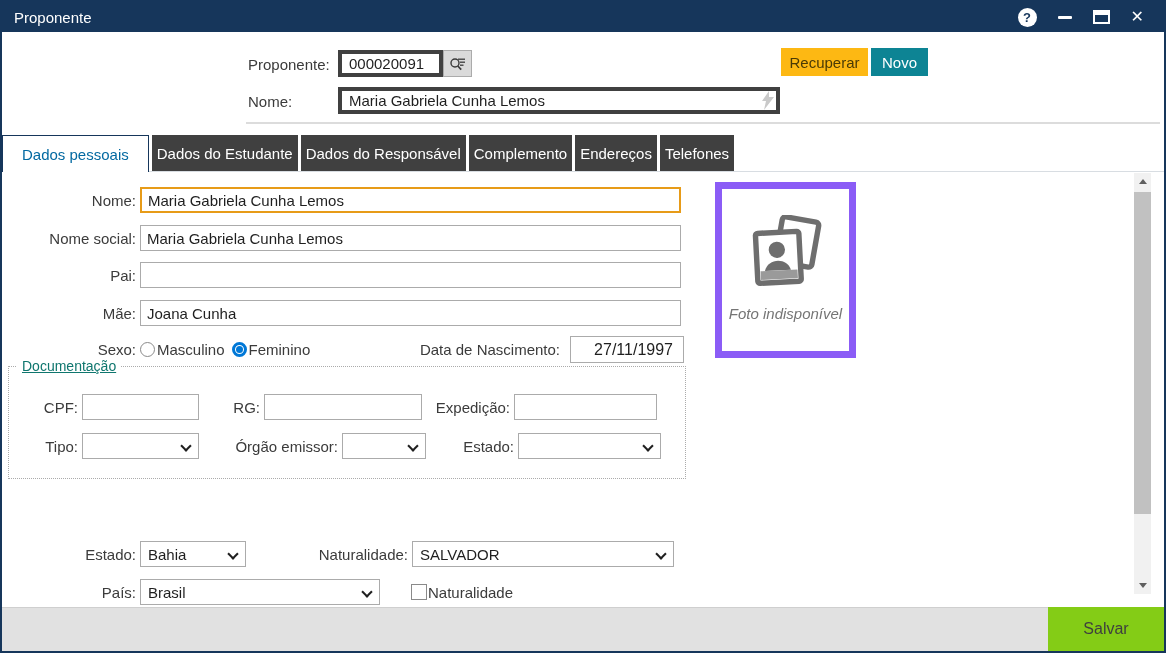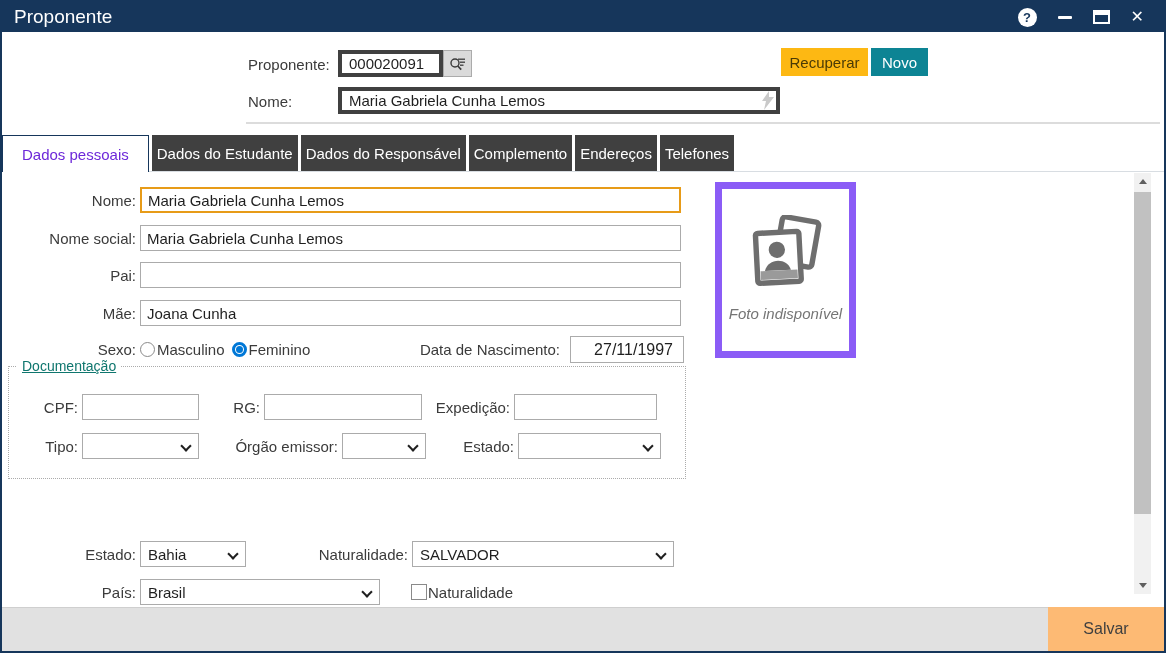--- a/index.html
+++ b/index.html
@@ -6,21 +6,21 @@
   * { box-sizing:border-box; }
   .window {
     position:relative; width:1166px; height:653px;
     border:2px solid #16365B; background:#fff; overflow:hidden;
     font-family:"Liberation Sans","DejaVu Sans",sans-serif;
     color:#3b3b3b;
   }
   
   .titlebar { position:absolute; top:0; left:0; right:0; height:30px; background:#16365B;
     display:flex; align-items:center; padding:0 12px; }
-  .titlebar .title { color:#fff; font-size:19px; }
+  .titlebar .title { color:#fff; font-size:15px; }
   .tb-controls { margin-left:auto; display:flex; align-items:center; gap:21px; padding-right:8px; }
   .help-btn { width:19px; height:19px; border-radius:50%; background:#fff; color:#16365B;
     font-weight:bold; font-size:13px; display:flex; align-items:center; justify-content:center; cursor:default; }
   .min-btn  { width:14px; height:3px; background:#fff; border-radius:1px; }
   .max-btn  { width:17px; height:14px; border:2px solid #fff; position:relative; }
   .max-btn::before { content:""; position:absolute; top:0; left:0; right:0; height:3px; background:#fff; }
   .close-btn { color:#fff; font-size:16px; font-weight:bold; line-height:1; }
   
   .header { position:absolute; top:30px; left:0; right:0; height:103px; background:#fff; }
   .hlabel { position:absolute; font-size:15px; color:#3b3b3b; }
@@ -38,21 +38,21 @@
   .nome-wrap { position:absolute; left:336px; top:55px; width:442px; height:27px; }
   .nome-wrap input { width:100%; height:27px; }
   .bolt-icon { position:absolute; right:6px; top:4px; }
   .hsep { position:absolute; left:244px; right:4px; top:90px; height:2px; background:#DCDCDC; }
   
   .tabbar { position:absolute; top:133px; left:0; right:0; height:37px;
     display:flex; gap:3px; align-items:flex-start; border-bottom:1px solid #D8DDE2; background:#fff; }
   .tab { height:36px; display:flex; align-items:center; padding:0 5px;
     background:#404040; color:#fff; font-size:15px; cursor:default; white-space:nowrap; }
   .tab.active { position:relative; z-index:2; height:37px; margin-bottom:-1px;
-    background:#fff; color:#6d28d9; border:1px solid #16365B; border-bottom:none; padding:0 19px; }
+    background:#fff; color:#0369a1; border:1px solid #16365B; border-bottom:none; padding:0 19px; }
   
   .content { position:absolute; top:170px; left:0; right:0; height:435px; background:#fff; }
   .frow { position:absolute; left:0; width:682px; display:flex; align-items:center; }
   .flabel { width:138px; flex:none; text-align:right; padding-right:4px; font-size:15px; }
   .finput { height:26px; border:1px solid #ABABAB; font-size:15px; padding:0 6px;
     font-family:inherit; color:#1f1f1f; }
   .w-big { width:541px; }
   .focused { border:2px solid #E79B18; }
   .r-nome { top:15px; } .r-social { top:53px; } .r-pai { top:90px; } .r-mae { top:128px; }
   .r-sexo { top:164px; height:27px; }
@@ -97,21 +97,21 @@
   .sb-btn { position:absolute; left:0; width:17px; height:17px; display:flex; align-items:center; justify-content:center; }
   .sb-up { top:0; } .sb-down { bottom:0; }
   .tri-up { width:0; height:0; border-left:4px solid transparent; border-right:4px solid transparent;
     border-bottom:5px solid #5f5f5f; }
   .tri-down { width:0; height:0; border-left:4px solid transparent; border-right:4px solid transparent;
     border-top:5px solid #5f5f5f; }
   .sb-thumb { position:absolute; left:0; top:19px; width:17px; height:322px; background:#C1C1C1; }
   
   .footer { position:absolute; left:0; right:0; bottom:0; height:44px; background:#E1E1E1;
     border-top:1px solid #CFCFCF; }
-  .btn-salvar { position:absolute; right:0; top:-1px; bottom:0; width:116px; background:#fdba74;
+  .btn-salvar { position:absolute; right:0; top:-1px; bottom:0; width:116px; background:#84cc16;
     border:none; font-size:16px; color:#3f3f3f; font-family:inherit; }
 </style>
 </head>
 <body>
 
 <div class="window">
 
   <div class="titlebar">
     <span class="title">Proponente</span>
     <div class="tb-controls">

